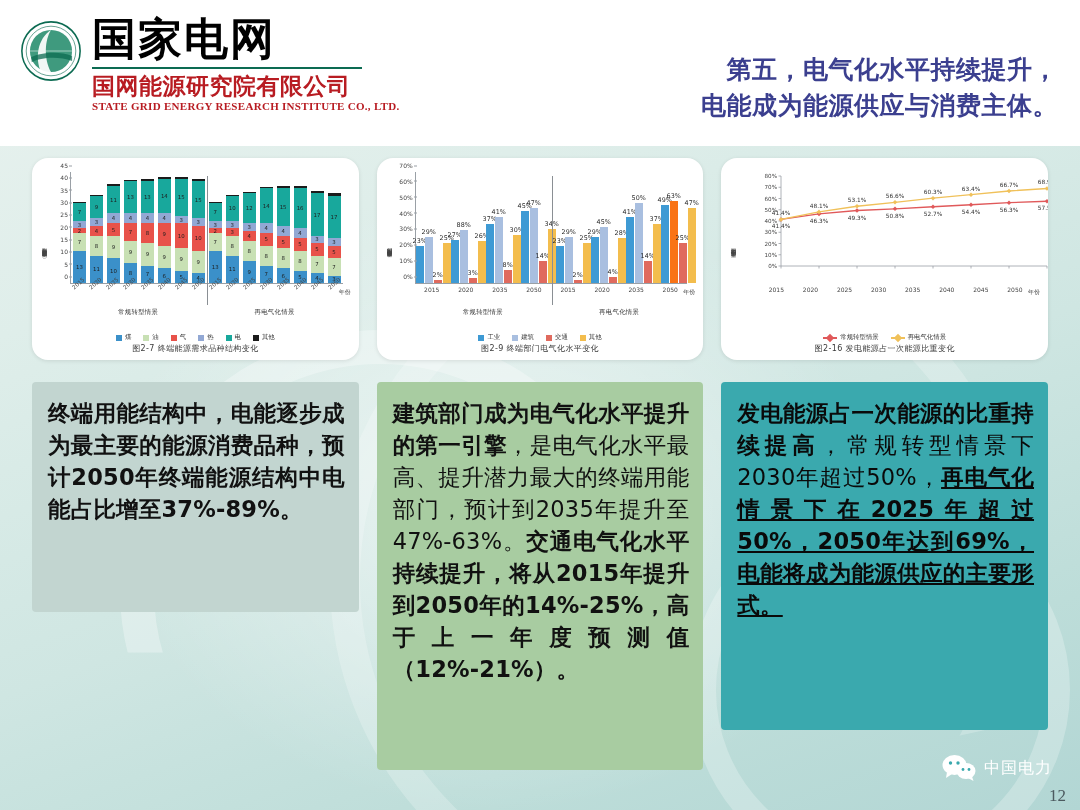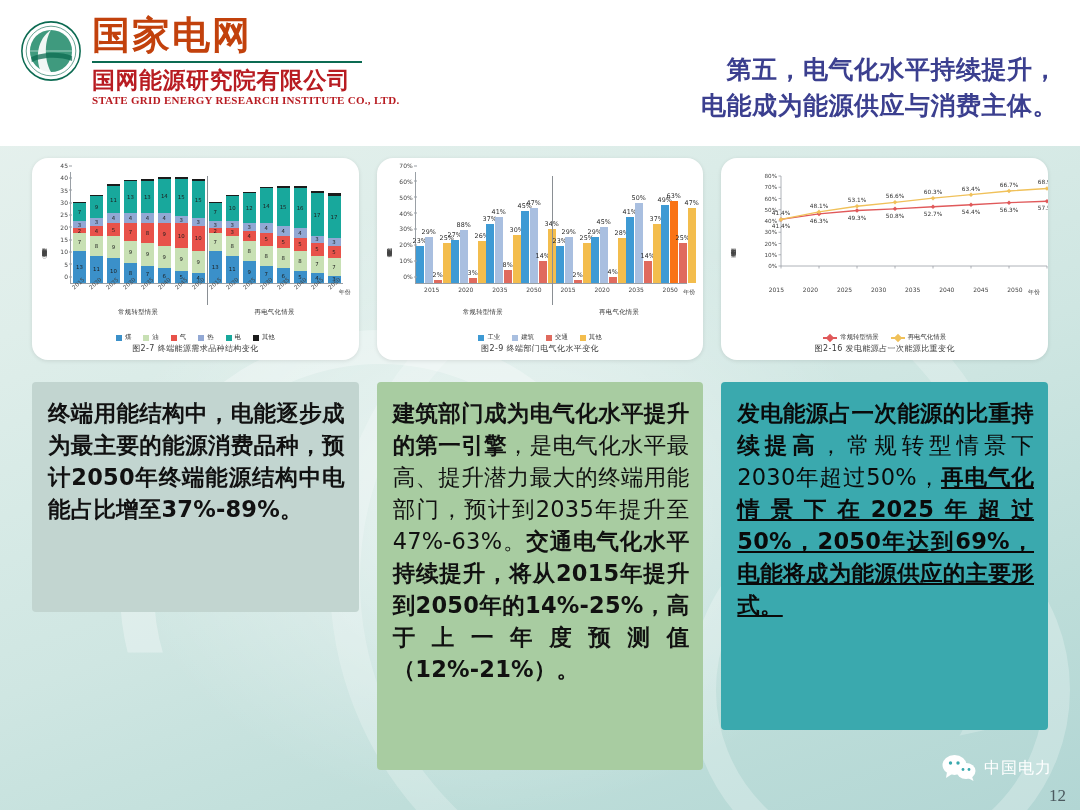--- a/index.html
+++ b/index.html
@@ -49,23 +49,23 @@
     gap: 10px;
   }
   .logo-mark {
     width: 62px; height: 62px;
     margin-top: 6px;
     flex: 0 0 auto;
   }
   .logo-text { padding-top: 2px; }
   .logo-cn {
     font-family: "DejaVu Sans", "Liberation Sans", sans-serif;
-    font-size: 38px;
+    font-size: 44px;
     font-weight: 700;
-    color: #c2410c;
+    color: #000000;
     letter-spacing: 2px;
     line-height: 1.04;
   }
   .logo-en {
     font-family: "Liberation Serif", "DejaVu Serif", serif;
     font-size: 23px;
     font-weight: 700;
     color: #0c6b52;
     letter-spacing: 1px;
     line-height: 1.1;

